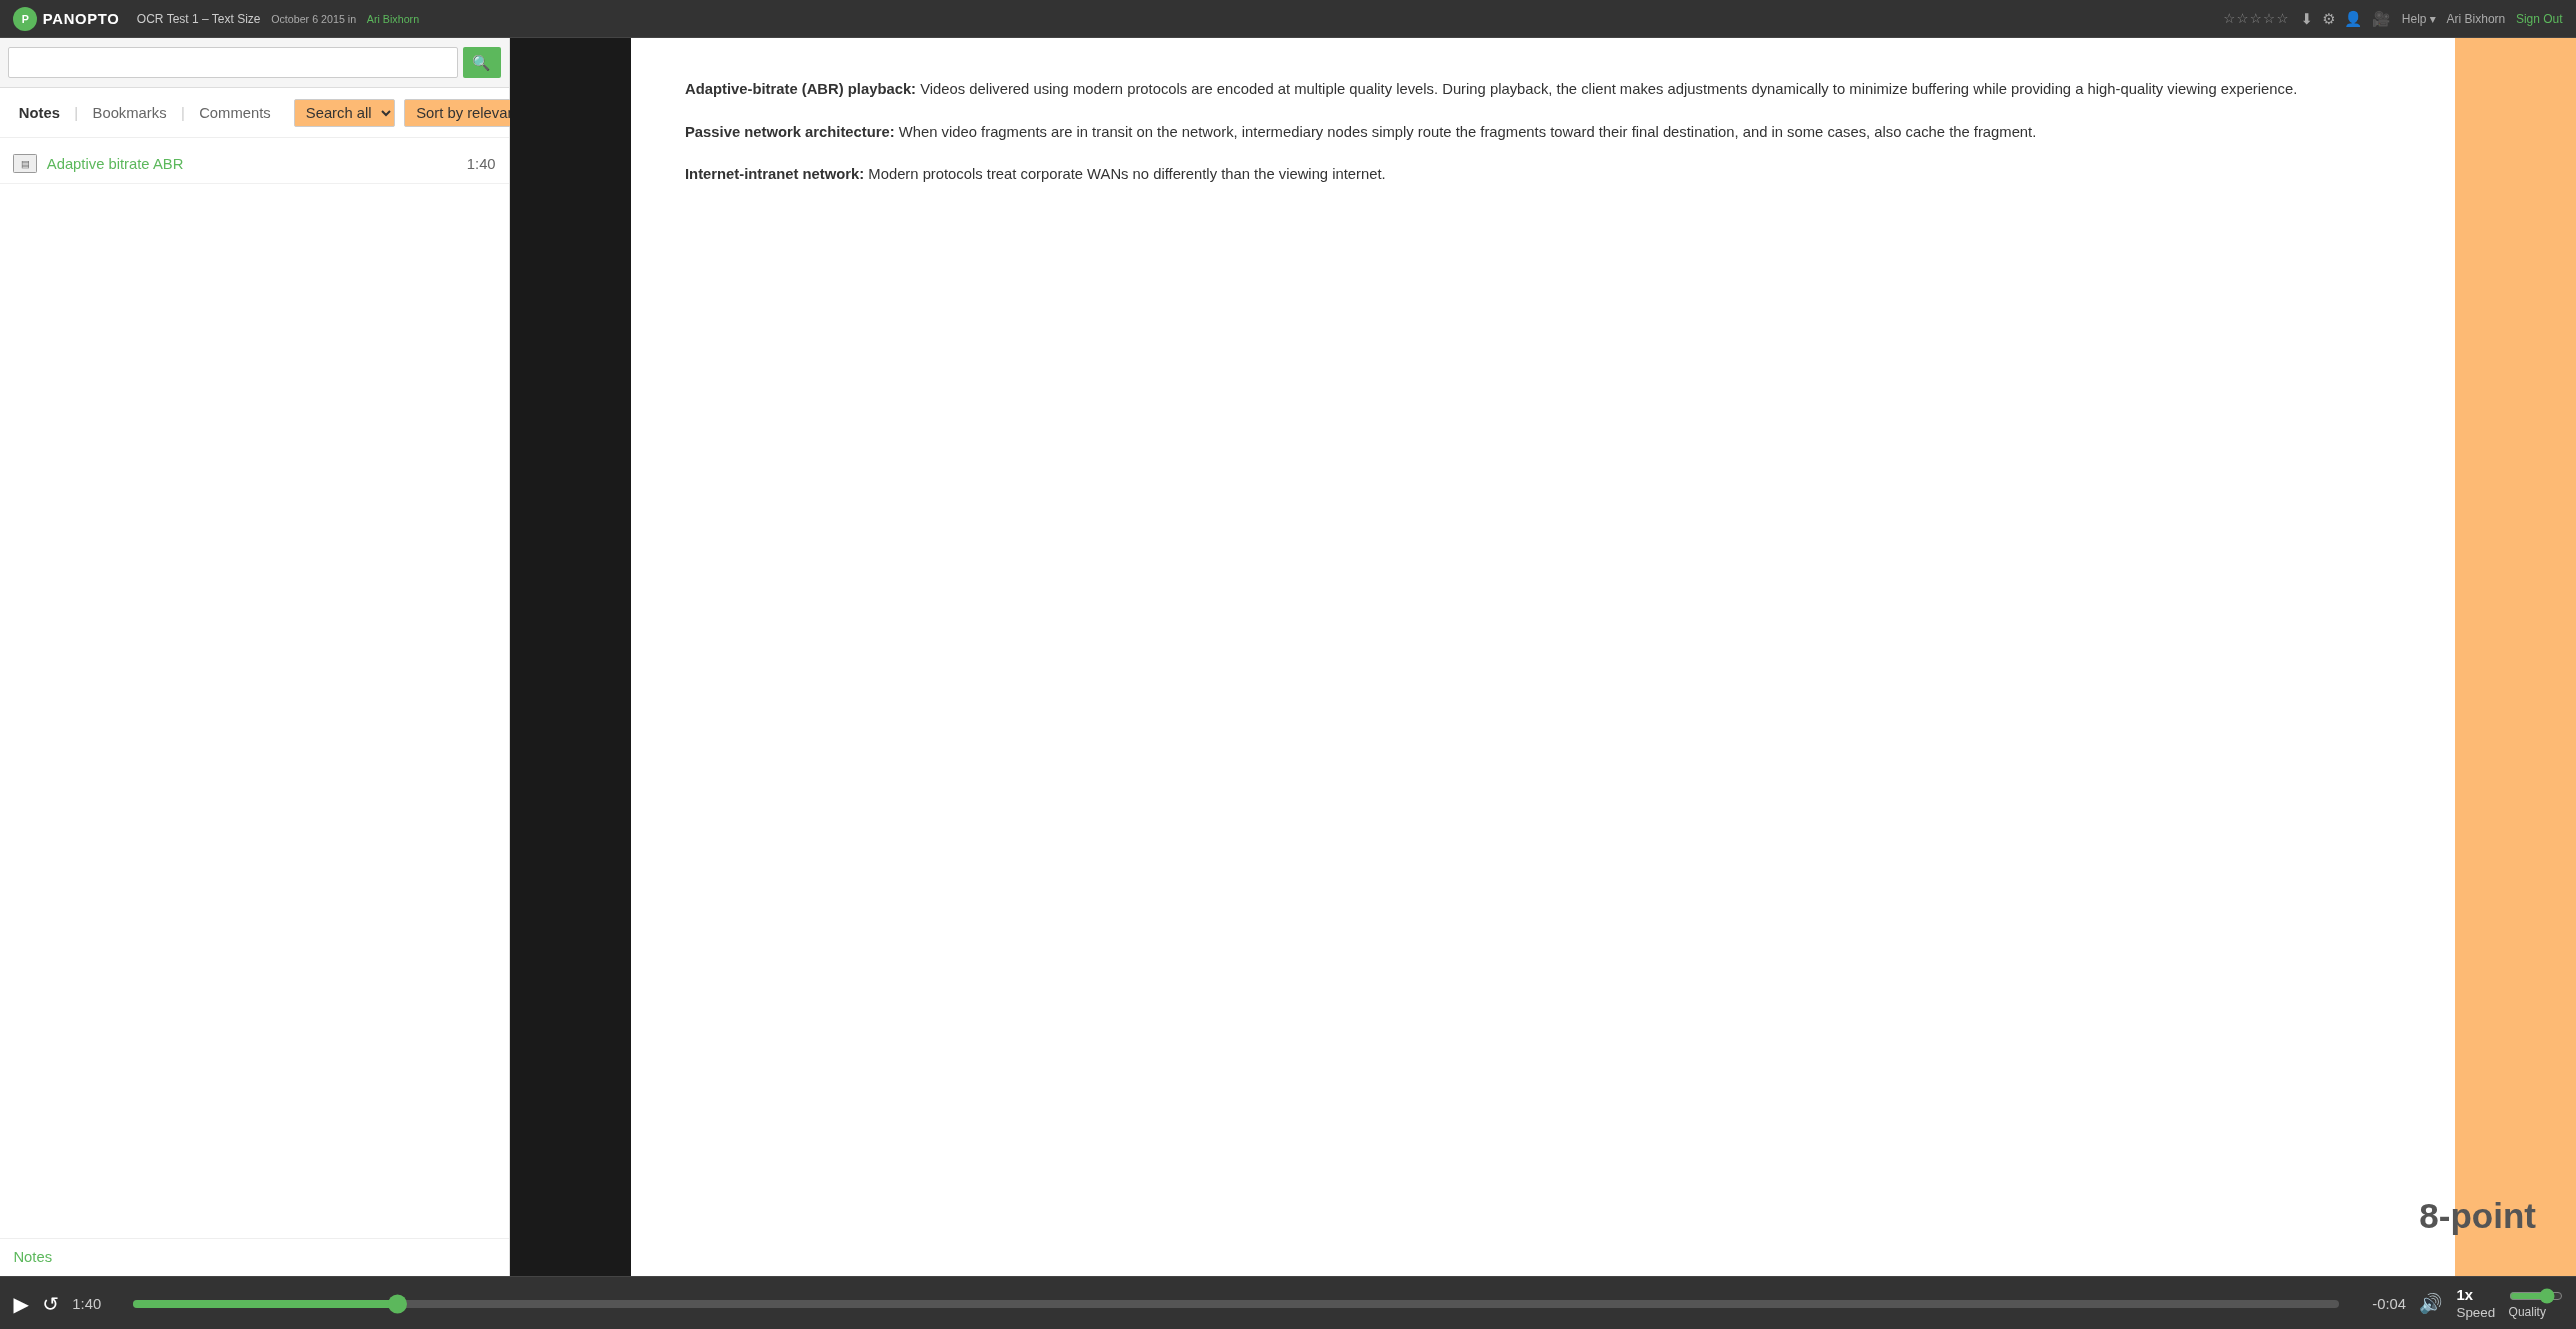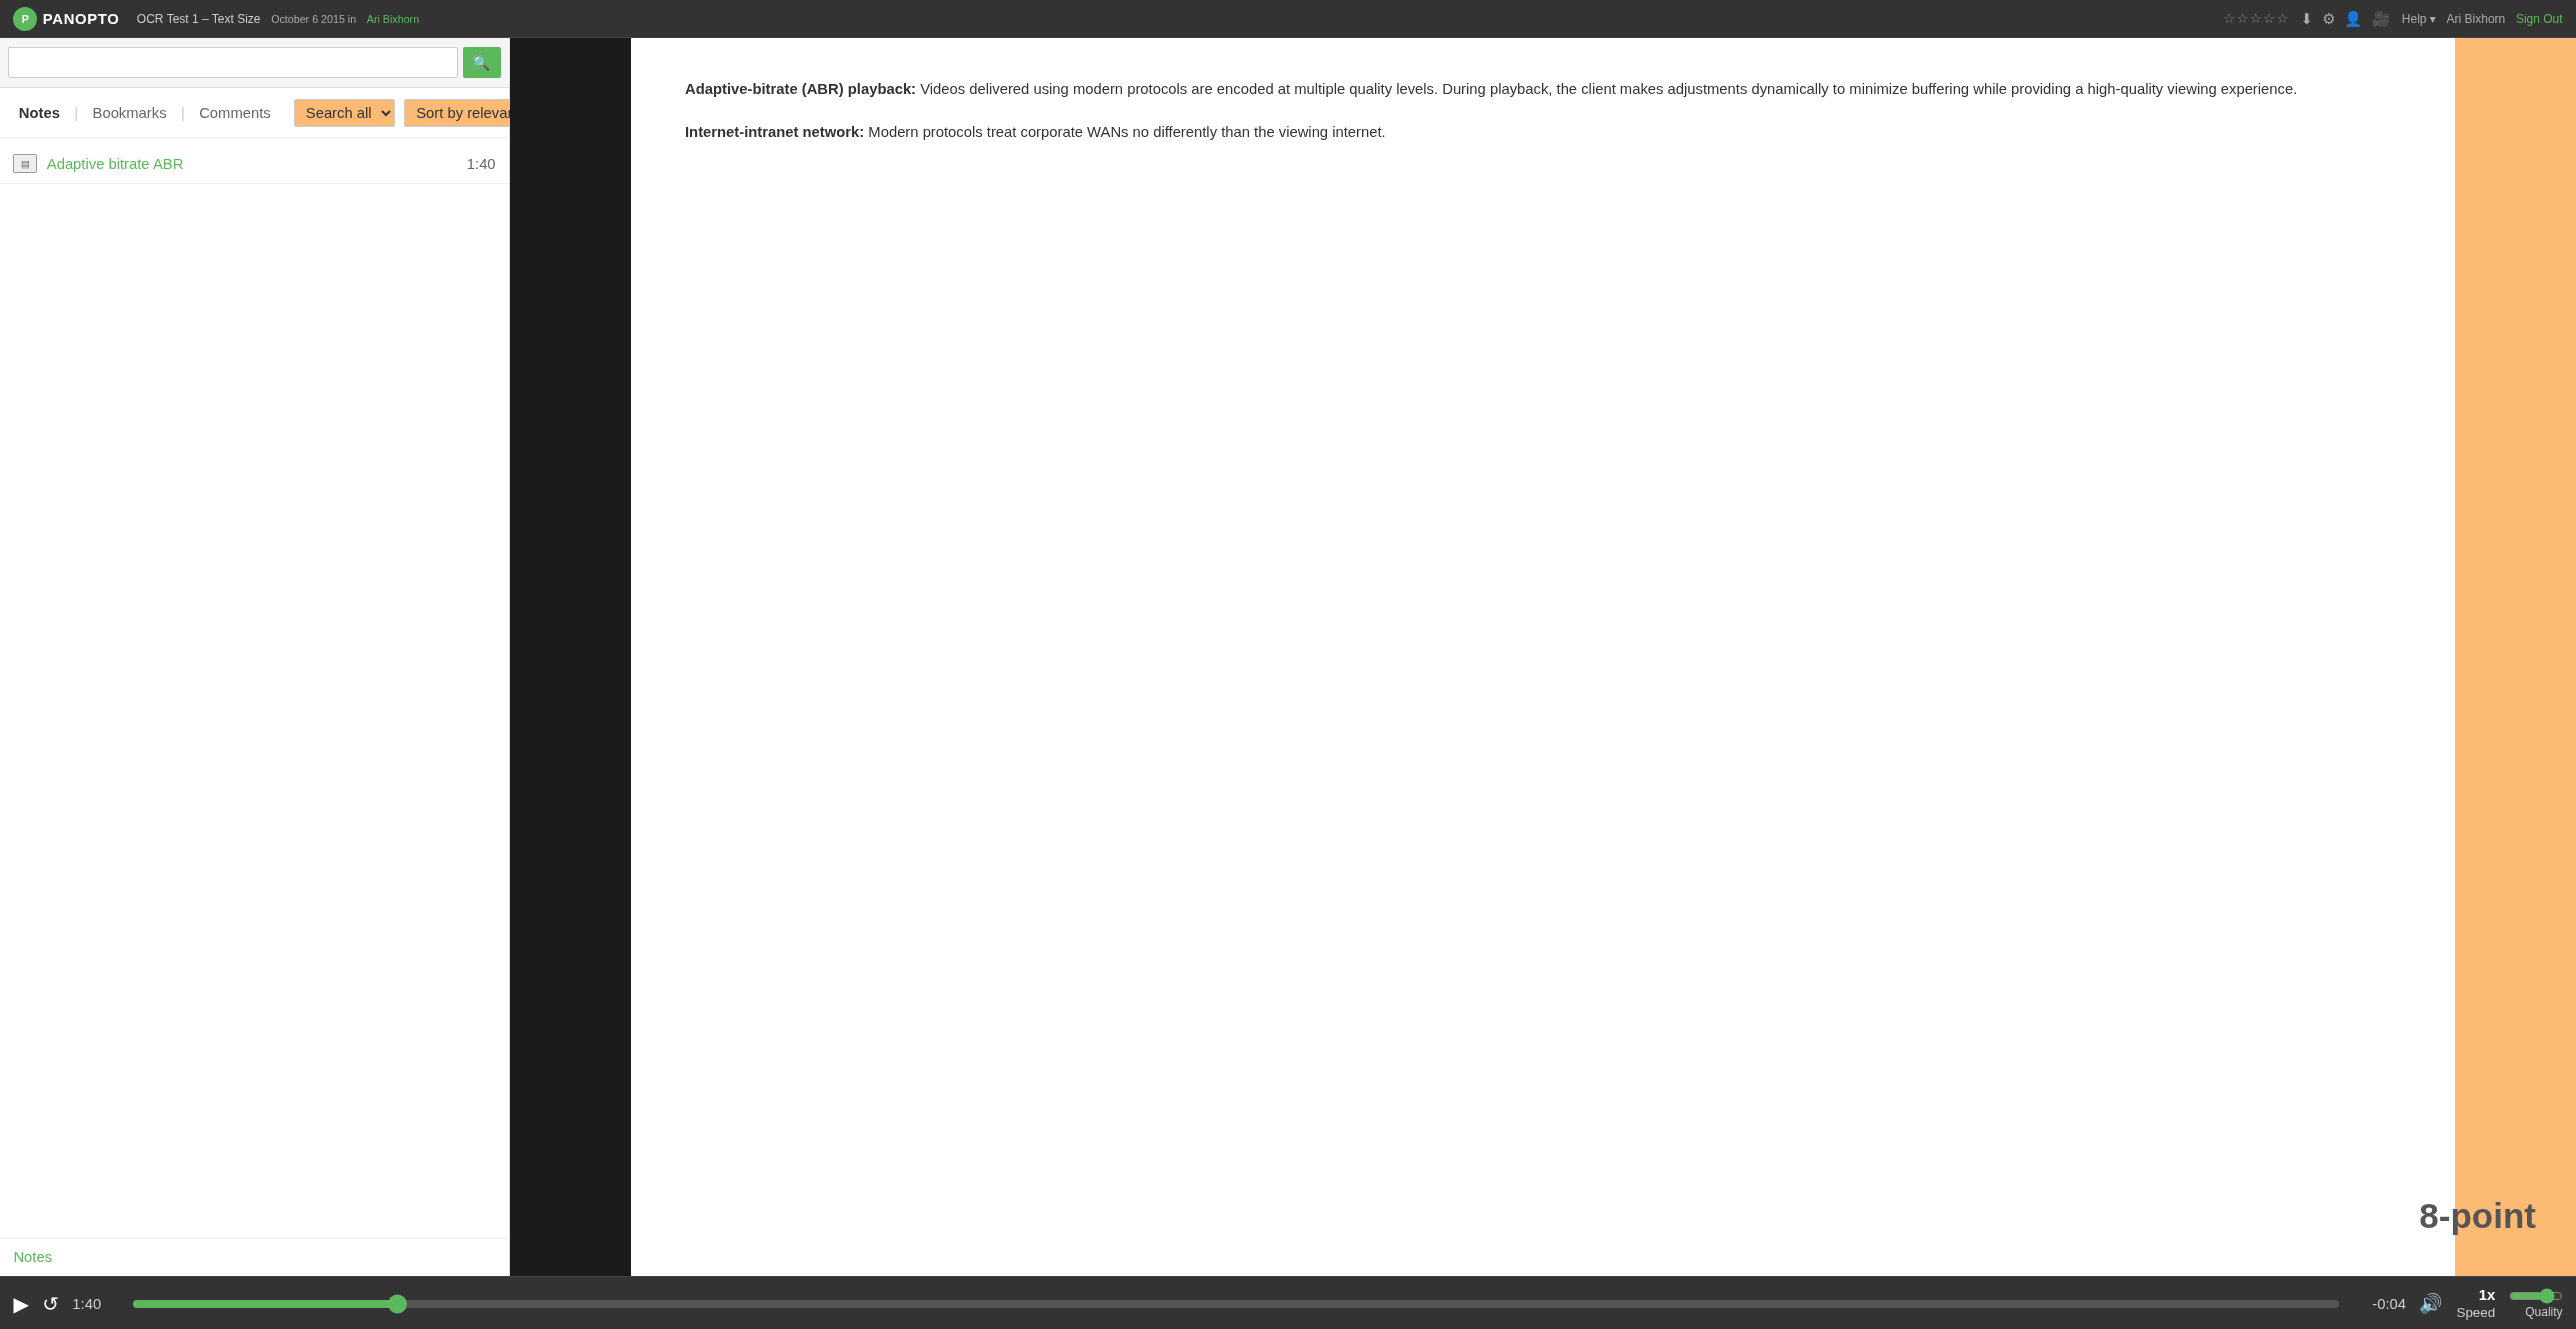--- a/index.html
+++ b/index.html
@@ -161,21 +161,21 @@
     }
     .progress-thumb {
       width: 19px; height: 19px; background: #5cb85c; border-radius: 50%;
       position: absolute; top: 50%; transform: translateY(-50%);
       left: 12%; margin-left: -9.4px; cursor: pointer;
     }
     .time-remaining { color: #ccc; font-size: 14.8px; min-width: 54px; text-align: right; }
     .volume-btn { color: white; font-size: 19px; cursor: pointer; }
     .speed-label { color: #ccc; font-size: 13.4px; text-align: center; }
     .speed-value { color: white; font-size: 14.8px; font-weight: bold; }
-    .quality-section { display: flex; flex-direction: column; align-items: flex-end; gap: 1.3px; }
+    .quality-section { display: flex; flex-direction: column; align-items: flex-start; gap: 1.3px; }
     .quality-slider-container { width: 54px; display: flex; flex-direction: column; align-items: center; }
     .quality-slider { width: 100%; accent-color: #5cb85c; }
     .quality-label { color: #ccc; font-size: 12px; }
   </style>
 </head>
 <body>
 
 <div id="topbar">
   <div class="logo">
     <div class="logo-icon">P</div>
@@ -239,20 +239,24 @@
 
   <div id="video-area">
     <div id="video-black-left"></div>
     <div id="video-content">
       <div class="slide-text">
         <p>
           <span class="term">Adaptive-bitrate (ABR) playback:</span>
           <span> Videos delivered using modern protocols are encoded at multiple quality levels. During playback, the client makes adjustments dynamically to minimize buffering while providing a high-quality viewing experience.</span>
         </p>
         <p>
+          <span class="term">Passive network architecture:</span>
+          <span> When video fragments are in transit on the network, intermediary nodes simply route the fragments toward their final destination, and in some cases, also cache the fragment.</span>
+        </p>
+        <p>
           <span class="term">Internet-intranet network:</span>
           <span> Modern protocols treat corporate WANs no differently than the viewing internet.</span>
         </p>
       </div>
     </div>
     <div id="watermark">8-point</div>
   </div>
 
 </div>
 

